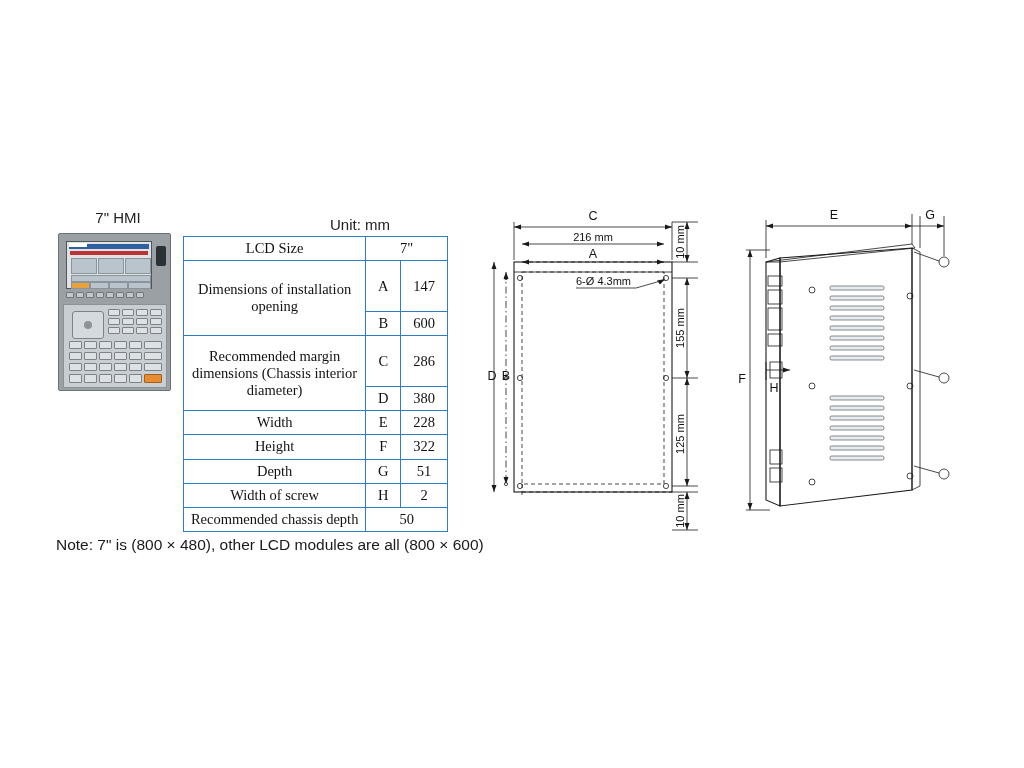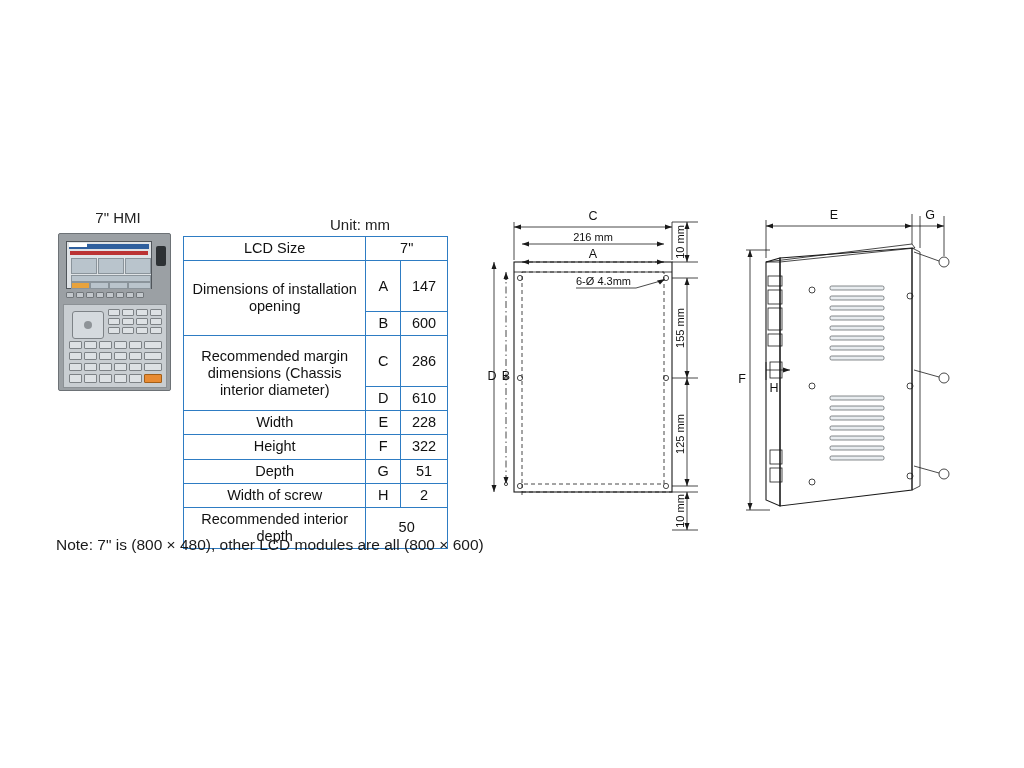--- a/index.html
+++ b/index.html
@@ -137,20 +137,21 @@
     color: #222;
   }
   #spec-table {
     position: absolute;
     left: 183px;
     top: 236px;
     width: 265px;
     border-collapse: collapse;
     font-size: 14.5px;
     background: #fff;
+    font-family: Liberation Serif, serif;
   }
   #spec-table td {
     border: 1px solid #2e7cc3;
     padding: 3px 4px;
     text-align: center;
     color: #111;
     line-height: 1.18;
   }
   #spec-table .label-cell { width: 185px; }
   #spec-table .key-cell { width: 28px; }
@@ -288,21 +289,21 @@
         <td class="key-cell">B</td>
         <td class="val-cell">600</td>
       </tr>
       <tr class="tall">
         <td class="label-cell" rowspan="2">Recommended margin dimensions (Chassis interior diameter)</td>
         <td class="key-cell">C</td>
         <td class="val-cell">286</td>
       </tr>
       <tr>
         <td class="key-cell">D</td>
-        <td class="val-cell">610</td>
+        <td class="val-cell">380</td>
       </tr>
       <tr>
         <td class="label-cell">Width</td>
         <td class="key-cell">E</td>
         <td class="val-cell">228</td>
       </tr>
       <tr>
         <td class="label-cell">Height</td>
         <td class="key-cell">F</td>
         <td class="val-cell">322</td>
@@ -311,21 +312,21 @@
         <td class="label-cell">Depth</td>
         <td class="key-cell">G</td>
         <td class="val-cell">51</td>
       </tr>
       <tr>
         <td class="label-cell">Width of screw</td>
         <td class="key-cell">H</td>
         <td class="val-cell">2</td>
       </tr>
       <tr>
-        <td class="label-cell">Recommended interior depth</td>
+        <td class="label-cell">Recommended chassis depth</td>
         <td class="key-cell val-cell" colspan="2">50</td>
       </tr>
     </tbody>
   </table>
 
   <div id="note">Note: 7" is (800 × 480), other LCD modules are all (800 × 600)</div>
 
   <svg id="front-drawing" width="240" height="350" viewBox="0 0 240 350">
 
     <rect x="30" y="62" width="158" height="230" class="ln med" fill="#ffffff"></rect>

